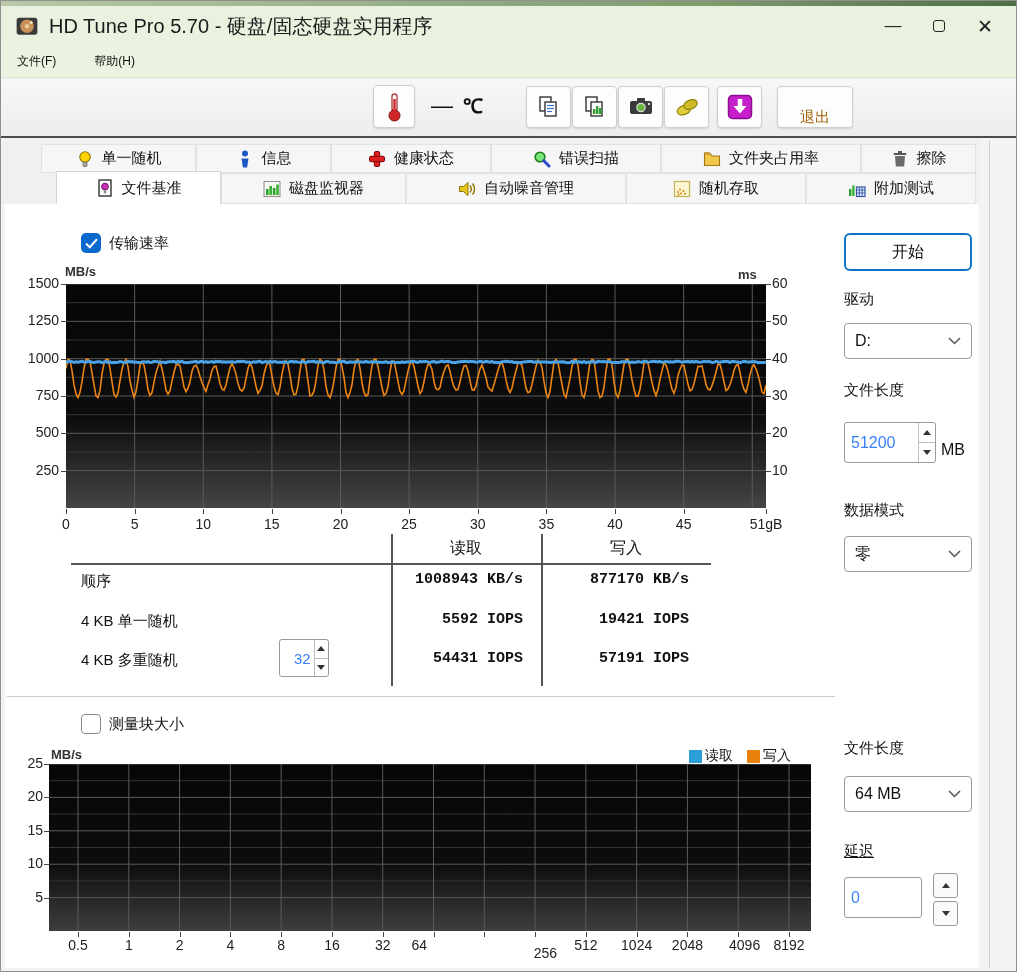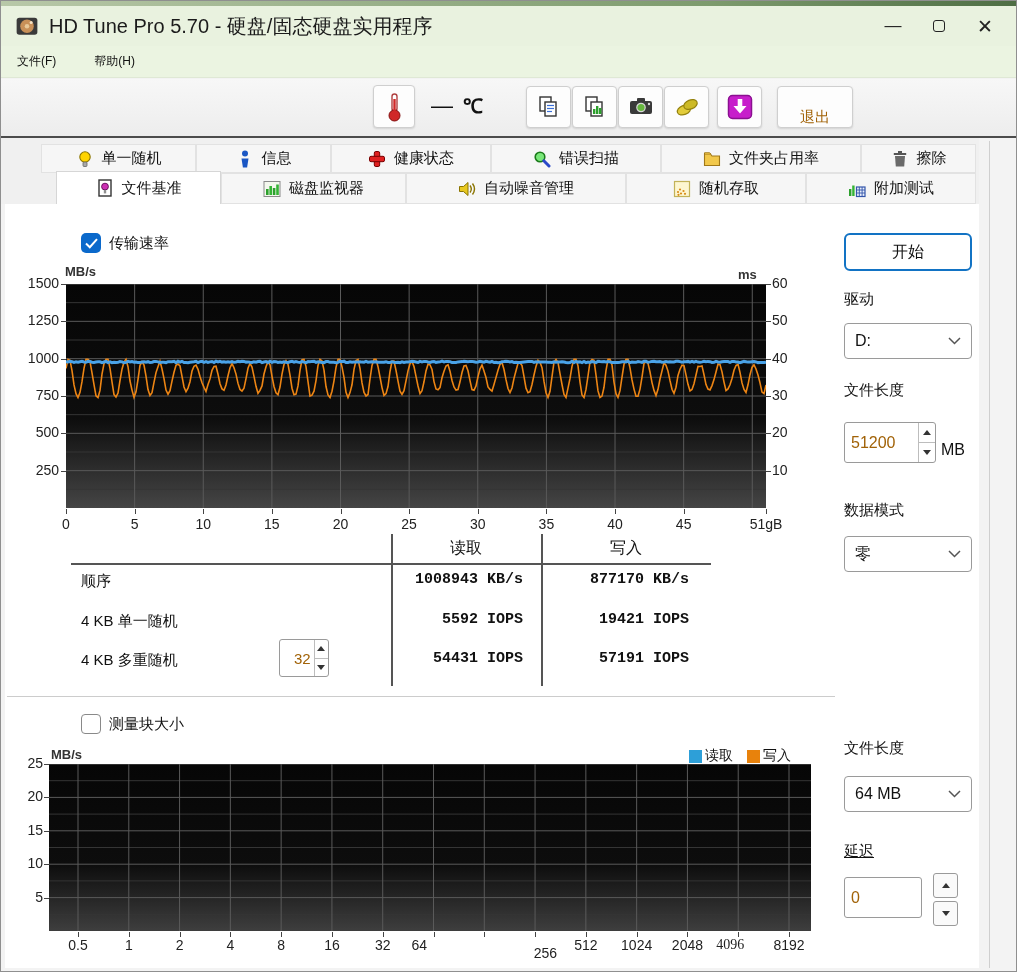--- a/index.html
+++ b/index.html
@@ -76,21 +76,21 @@
   .res-vline { position:absolute; width:2px; background:#555; }
   .res-hline { position:absolute; height:2px; background:#555; }
   .res-head { position:absolute; font-size:16px; color:#111; text-align:center; }
   .res-label { position:absolute; font-size:15px; color:#111; }
   .res-val { position:absolute; font-family:"Liberation Mono", monospace; font-weight:bold;
     font-size:15px; color:#111; text-align:right; }
   .sep-line { position:absolute; height:1px; background:#cccccc; }
   
   .spinbox { position:absolute; background:#fff; border:1px solid #9a9a9a; border-radius:3px; display:flex; }
   .spin-input { border:none; outline:none; width:100%; height:100%;
-    font-size:16px; color:#a16207; padding:0 6px; font-family:"Liberation Sans",sans-serif; background:transparent; }
+    font-size:16px; color:#3b82f6; padding:0 6px; font-family:"Liberation Sans",sans-serif; background:transparent; }
   .spin-arrows { width:22px; border-left:1px solid #bdbdbd; display:flex; flex-direction:column; }
   .spin-arrows > div { flex:1; display:flex; align-items:center; justify-content:center; }
   .spin-arrows > div:first-child { border-bottom:1px solid #bdbdbd; }
   .tri-up { width:0; height:0; border-left:4px solid transparent; border-right:4px solid transparent;
     border-bottom:5px solid #333; }
   .tri-down { width:0; height:0; border-left:4px solid transparent; border-right:4px solid transparent;
     border-top:5px solid #333; }
   
   .side-label { position:absolute; font-size:15px; color:#111; }
   .start-btn { position:absolute; left:843px; top:232px; width:128px; height:38px;
@@ -490,21 +490,21 @@
       <div class="tick-label" style="left: 461.286px; top: 196px; width: 44px; text-align: center; margin-top: 42px;">128</div>
       <div class="tick-mark" style="left: 483.286px; top: 191px; width: 1px; height: 5px;"></div>
       <div class="tick-label" style="left: 512.071px; top: 196px; width: 44px; text-align: right; margin-top: 8px;">256</div>
       <div class="tick-mark" style="left: 534.071px; top: 191px; width: 1px; height: 5px;"></div>
       <div class="tick-label" style="left: 562.857px; top: 196px; width: 44px; text-align: center;">512</div>
       <div class="tick-mark" style="left: 584.857px; top: 191px; width: 1px; height: 5px;"></div>
       <div class="tick-label" style="left: 613.643px; top: 196px; width: 44px; text-align: center;">1024</div>
       <div class="tick-mark" style="left: 635.643px; top: 191px; width: 1px; height: 5px;"></div>
       <div class="tick-label" style="left: 664.429px; top: 196px; width: 44px; text-align: center;">2048</div>
       <div class="tick-mark" style="left: 686.429px; top: 191px; width: 1px; height: 5px;"></div>
-      <div class="tick-label" style="left: 715.214px; top: 196px; width: 44px; text-align: left; font-family: Liberation Serif, serif;">4096</div>
+      <div class="tick-label" style="left: 715.214px; top: 196px; width: 44px; text-align: right;">4096</div>
       <div class="tick-mark" style="left: 737.214px; top: 191px; width: 1px; height: 5px;"></div>
       <div class="tick-label" style="left: 766px; top: 196px; width: 44px; text-align: center;">8192</div>
       <div class="tick-mark" style="left: 788px; top: 191px; width: 1px; height: 5px;"></div>
       <div class="legend" style="left: 688px; top: 6px;">
         <span class="legend-item">
           <span class="legend-swatch" style="background: rgb(45, 159, 216);"></span>
           <span>读取</span>
         </span>
         <span class="legend-item">
           <span class="legend-swatch" style="background: rgb(232, 130, 12);"></span>

